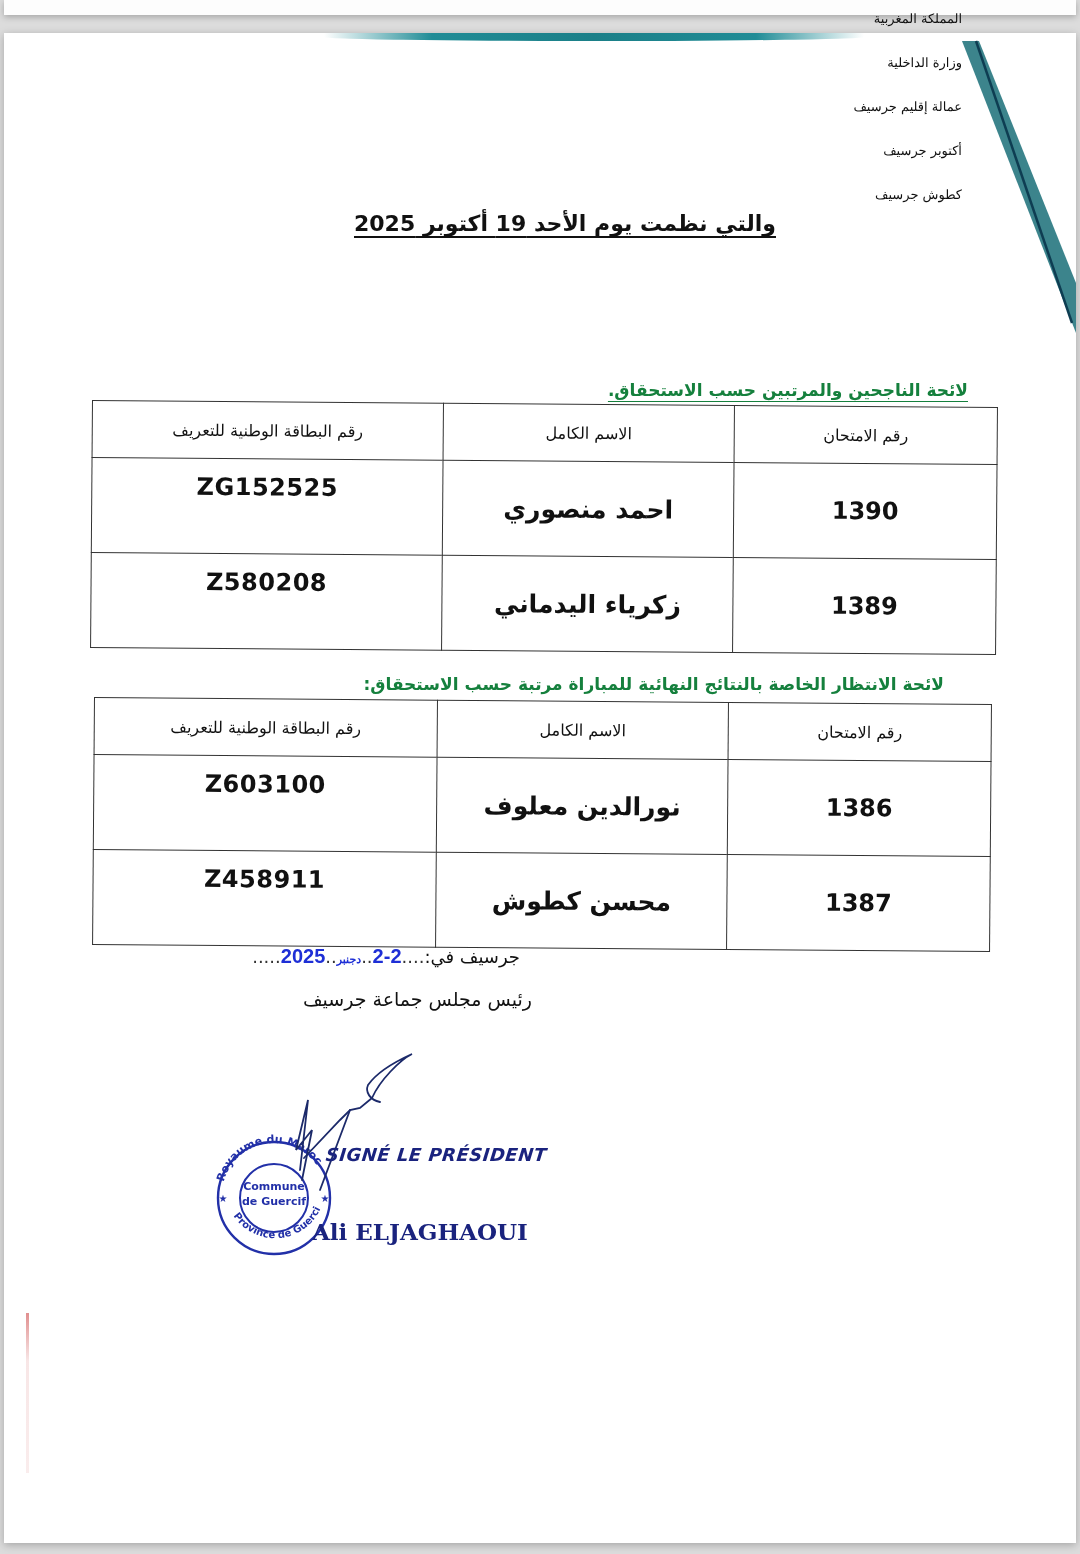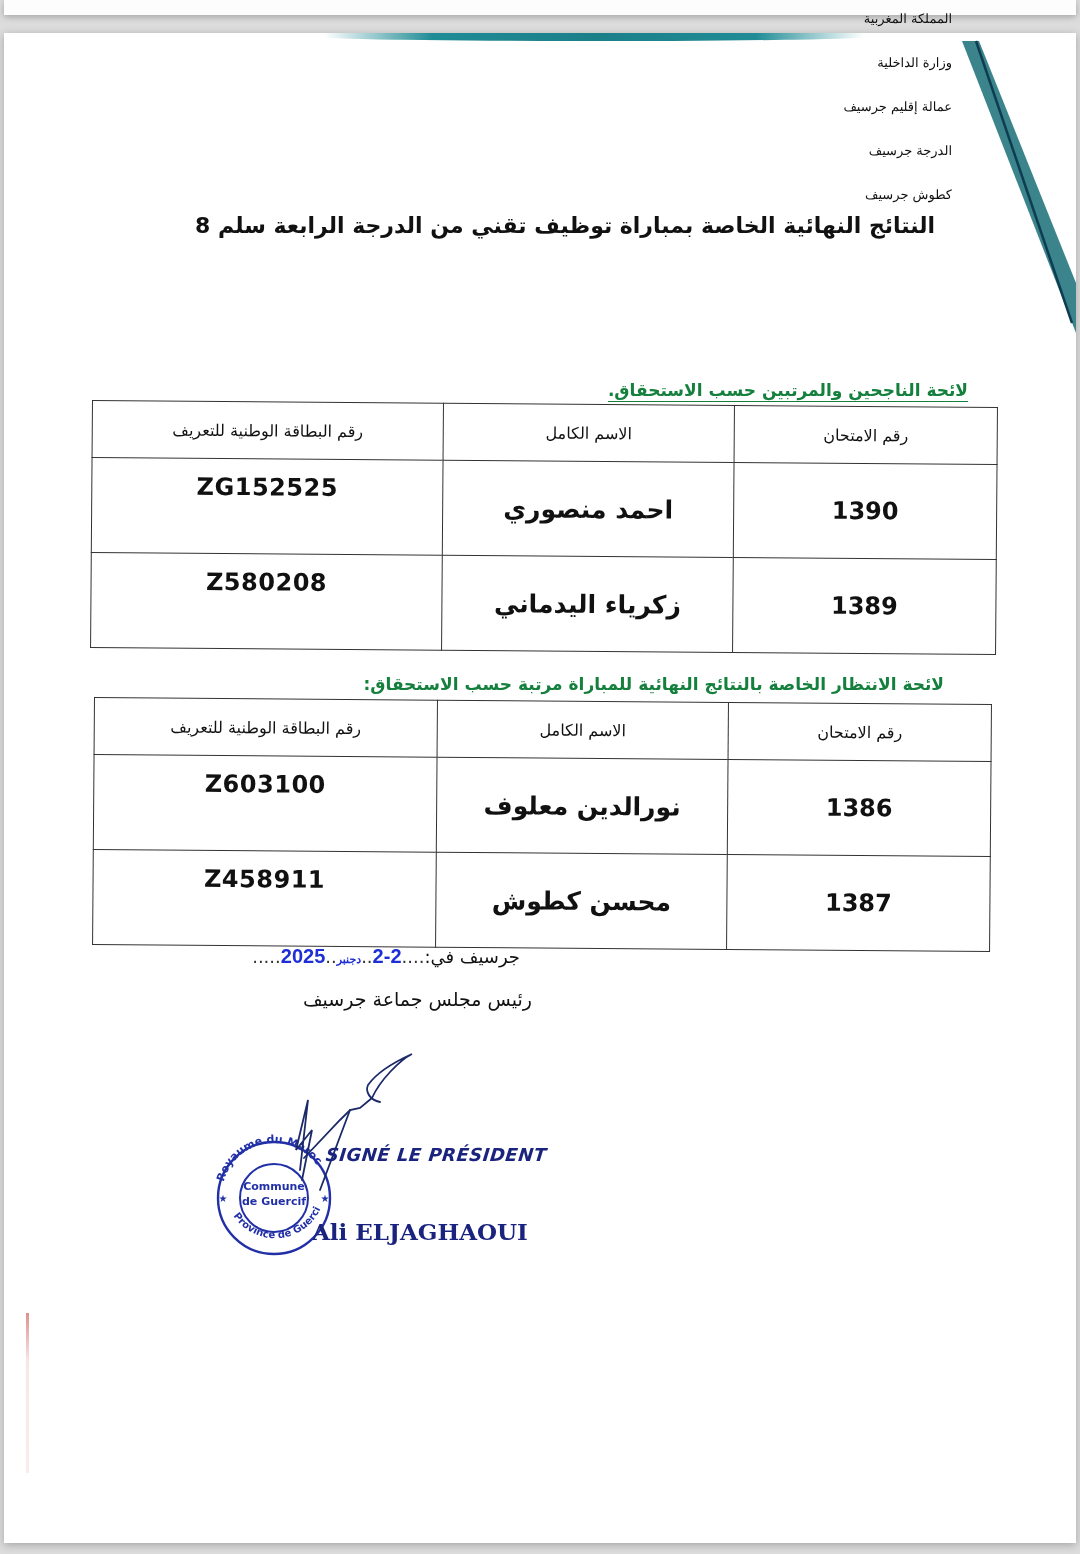--- a/index.html
+++ b/index.html
@@ -28,21 +28,21 @@
     .diag-edge {
       position: absolute; left: 0; top: 0; width: 1072px; height: 300px;
       pointer-events: none;
     }
     .left-mark {
       position: absolute; left: 22px; top: 1280px; width: 3px; height: 160px;
       background: linear-gradient(#c44 0%, #f3d6d6 30%, #f6e0e0 100%);
       opacity: 0.6;
     }
     .header-block {
-      position: absolute; right: 128px; top: 8px;
+      position: absolute; right: 118px; top: 8px;
       direction: rtl; text-align: right;
       font-family: "DejaVu Serif", serif;
       font-size: 13px; color: #111;
     }
     .header-block div { height: 44px; line-height: 22px; }
 
     .title {
       position: absolute; left: 140px; width: 850px; top: 206px;
       direction: rtl; text-align: center;
       font-weight: bold; font-size: 22px; color: #111;
@@ -117,26 +117,26 @@
     <polygon points="958,8 975,8 1072,250 1072,300" fill="#1a6f78" opacity="0.85"></polygon>
     <line x1="972" y1="8" x2="1068" y2="290" stroke="#0e3d52" stroke-width="2.5"></line>
   </svg>
   <div class="left-mark"></div>
 </div>
 
 <div class="header-block">
   <div>المملكة المغربية</div>
   <div>وزارة الداخلية</div>
   <div>عمالة إقليم جرسيف</div>
-  <div>الدرجة جرسيف</div>
+  <div>أكتوبر جرسيف</div>
   <div>كطوش جرسيف</div>
 </div>
 
 <div class="title">
-  <div class="l1">النتائج النهائية الخاصة بمباراة توظيف تقني من الدرجة الرابعة سلم 8</div>
+  <div class="l3"><span>والتي نظمت يوم الأحد 19 أكتوبر 2025</span></div>
 </div>
 
 <div class="section-label s1">لائحة الناجحين والمرتبين حسب الاستحقاق.</div>
 
 <table class="results t1">
   <thead>
     <tr>
       <th class="exam">رقم الامتحان</th>
       <th class="name">الاسم الكامل</th>
       <th>رقم البطاقة الوطنية للتعريف</th>

